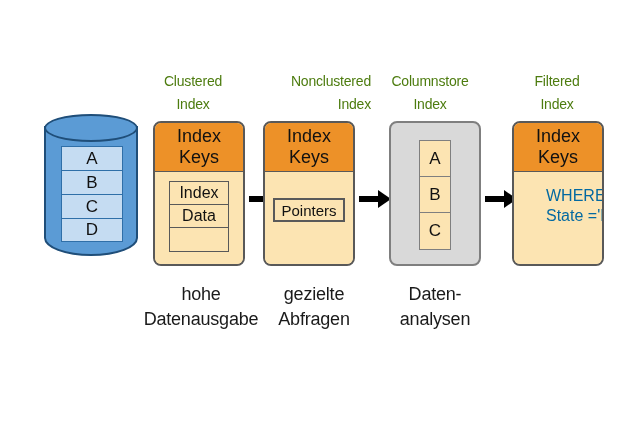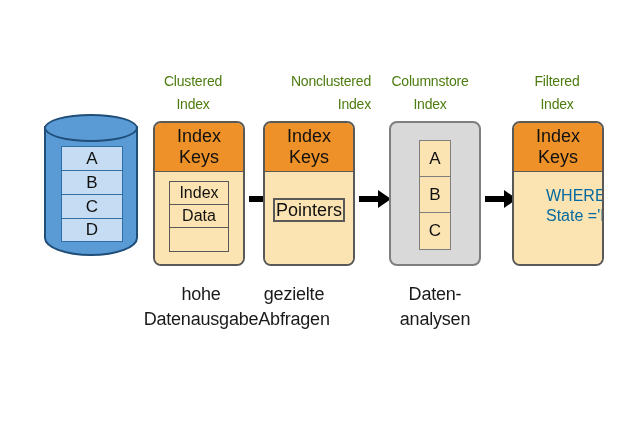--- a/index.html
+++ b/index.html
@@ -159,21 +159,21 @@
     left: 8px;
     top: 26px;
     width: 72px;
     height: 24px;
     border: 2px solid #595959;
     box-sizing: border-box;
     background: #fce4b2;
     display: flex;
     align-items: center;
     justify-content: center;
-    font-size: 18px;
+    font-size: 15px;
     color: #111111;
     font-family: "Liberation Sans", sans-serif;
   }
 
   
   .filter-text {
     position: absolute;
     left: 0;
     top: 14px;
     width: 100%;
@@ -288,21 +288,21 @@
 Index</div>
 
   <div class="card" style="left:263px;">
     <div class="card-header">Index
 Keys</div>
     <div class="card-body">
       <div class="chip">Pointers</div>
     </div>
   </div>
 
-  <div class="stage-caption" style="left:236px; top:282px; width:116px;">gezielte
+  <div class="stage-caption" style="left:256px; top:282px; width:116px;">gezielte
 Abfragen</div>
 
   <div class="arrow" style="left:359px;">
     <div class="arrow-shaft"></div>
     <div class="arrow-head"></div>
   </div>
 
   <div class="stage-title" style="left:368px; top:70px; width:124px;">Columnstore
 Index</div>
 

